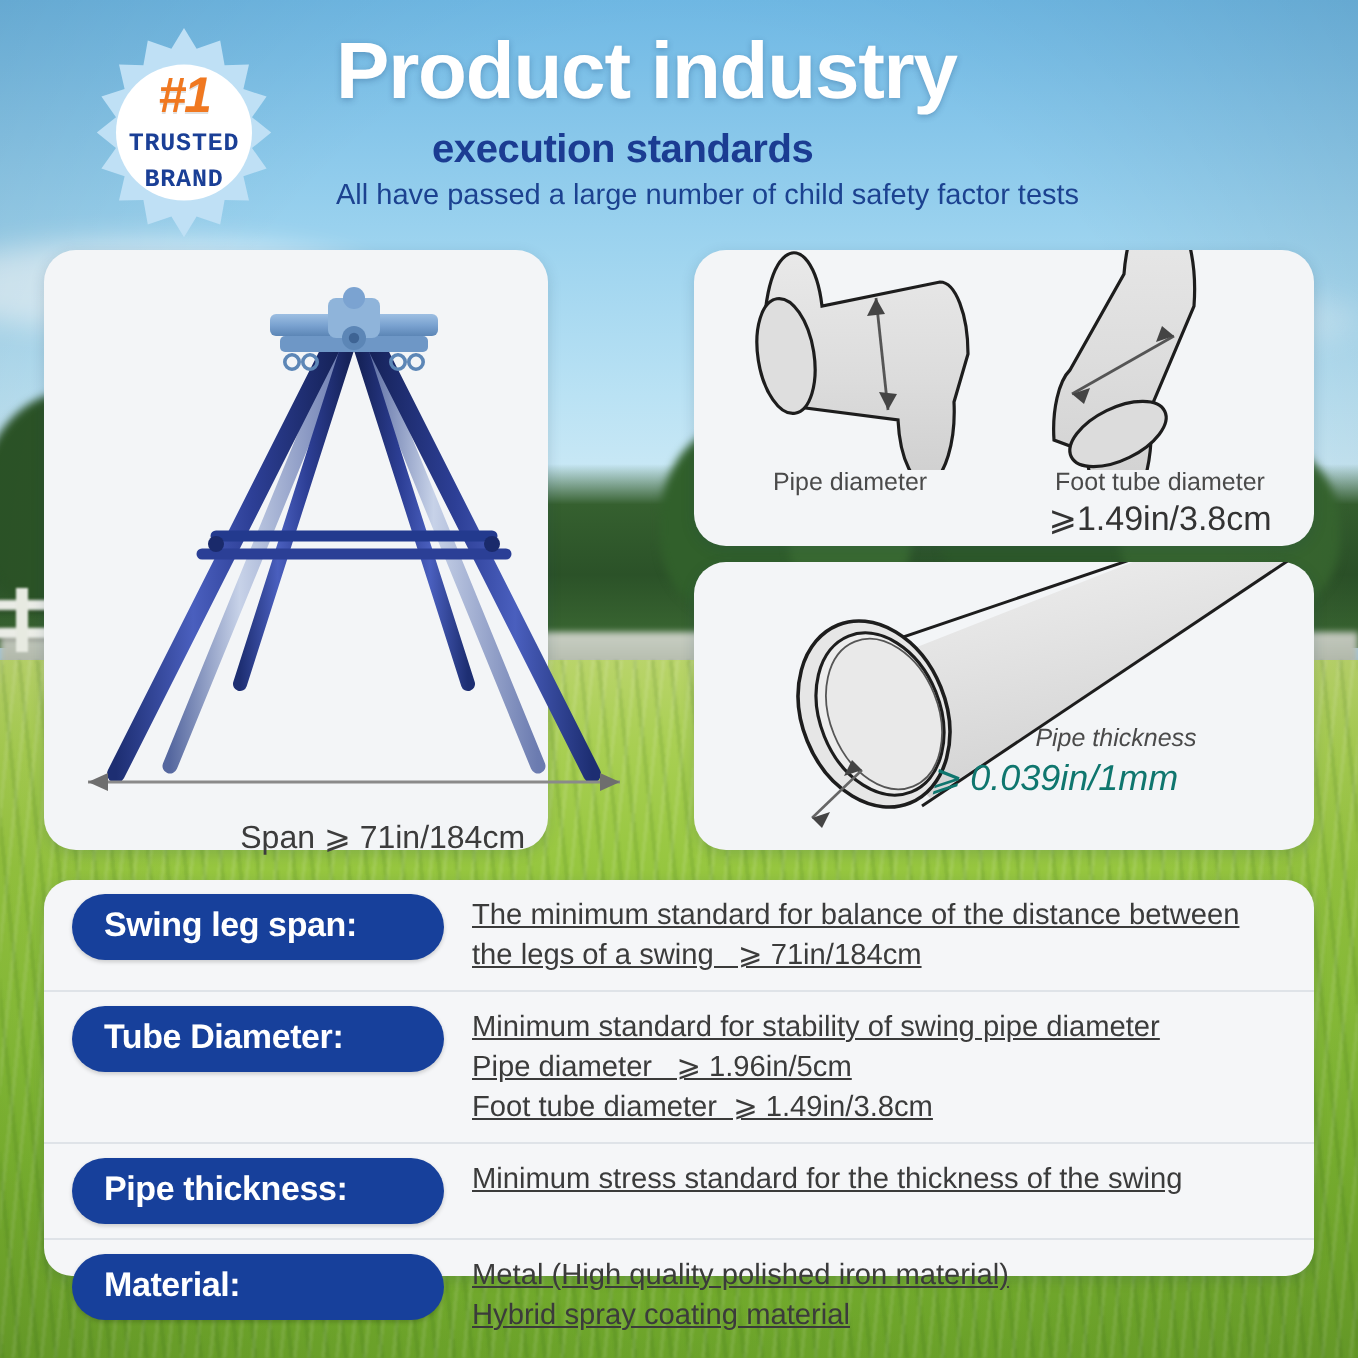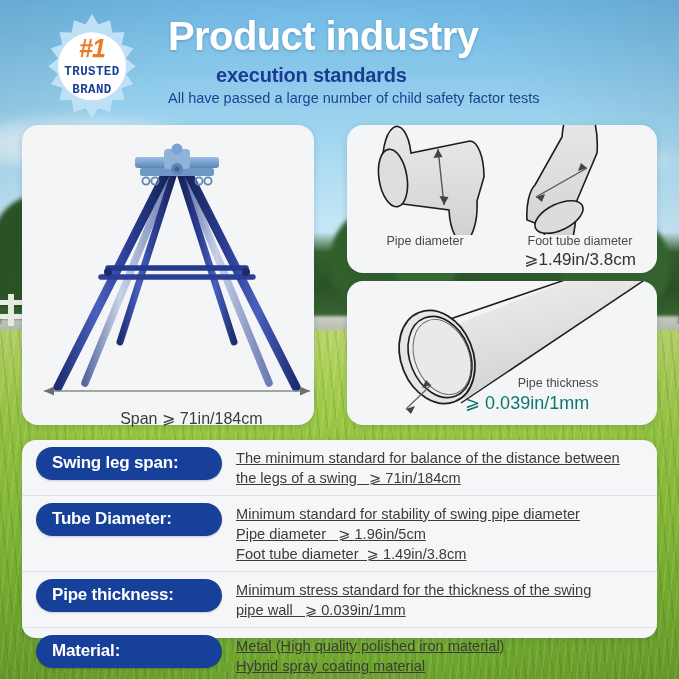--- a/index.html
+++ b/index.html
@@ -107,21 +107,21 @@
     font-size: 14.5px; color: #1c4290; line-height: 20px;
   }
 
   
   .card {
     position: absolute;
     background: #f3f5f7;
     border-radius: 16px;
     box-shadow: 0 2px 7px rgba(30,60,90,0.18);
   }
-  #card-swing   { left: 22px;  top: 125px; width: 292px; height: 300px; }
+  #card-swing   { left: 22px;  top: 125px; width: 252px; height: 300px; }
   #card-diam    { left: 347px; top: 125px; width: 310px; height: 148px; }
   #card-thick   { left: 347px; top: 281px; width: 310px; height: 144px; }
   #card-specs   { left: 22px;  top: 440px; width: 635px; height: 198px;
                   background: #f5f6f8; border-radius: 14px; }
 
   .card svg, .spec-svg { display: block; }
 
   
   .spec-row {
     position: relative;
@@ -315,21 +315,21 @@
 
       <ellipse cx="90" cy="76" rx="36" ry="48" fill="#e6e6e6" stroke="#1d1d1d" stroke-width="1.8" transform="rotate(-22 90 76)"></ellipse>
 
       <ellipse cx="93" cy="76" rx="30" ry="42" fill="#ededed" stroke="#1d1d1d" stroke-width="1.6" transform="rotate(-22 93 76)"></ellipse>
       <ellipse cx="95" cy="76" rx="27" ry="39" fill="#e9e9e9" stroke="#555" stroke-width="0.9" transform="rotate(-22 95 76)"></ellipse>
 
       <line x1="59" y1="128" x2="84" y2="104" stroke="#666" stroke-width="1.3"></line>
       <polygon points="59,128 68,125 64,133" fill="#444"></polygon>
       <polygon points="84,104 75,107 79,99" fill="#444"></polygon>
     </svg>
-    <div style="position:absolute; left:118px; top:94px; width:186px;">
+    <div style="position:absolute; left:118px; top:80px; width:186px;font-style:italic;">
       <div style="font-size:12.5px; color:#4a4a4a; line-height:16px; text-align:center;">Pipe thickness</div>
       <div style="font-size:18px; color:#0f766e; line-height:24px; text-align:left; white-space:pre;"><span>⩾</span><span> </span><span>0.039in/1mm</span></div>
     </div>
   </div>
 
   <div class="card" id="card-specs">
 
     <div class="spec-row">
       <div class="pill">Swing leg span:</div>
       <div class="spec-text">
@@ -344,21 +344,20 @@
         <span class="ln">Minimum standard for stability of swing pipe diameter</span>
         <span class="ln">Pipe diameter   ⩾ 1.96in/5cm</span>
         <span class="ln">Foot tube diameter  ⩾ 1.49in/3.8cm</span>
       </div>
     </div>
 
     <div class="spec-row">
       <div class="pill">Pipe thickness:</div>
       <div class="spec-text">
         <span class="ln">Minimum stress standard for the thickness of the swing</span>
-        <span class="ln">pipe wall   ⩾ 0.039in/1mm</span>
       </div>
     </div>
 
     <div class="spec-row">
       <div class="pill">Material:</div>
       <div class="spec-text">
         <span class="ln">Metal (High quality polished iron material)</span>
         <span class="ln">Hybrid spray coating material</span>
       </div>
     </div>

